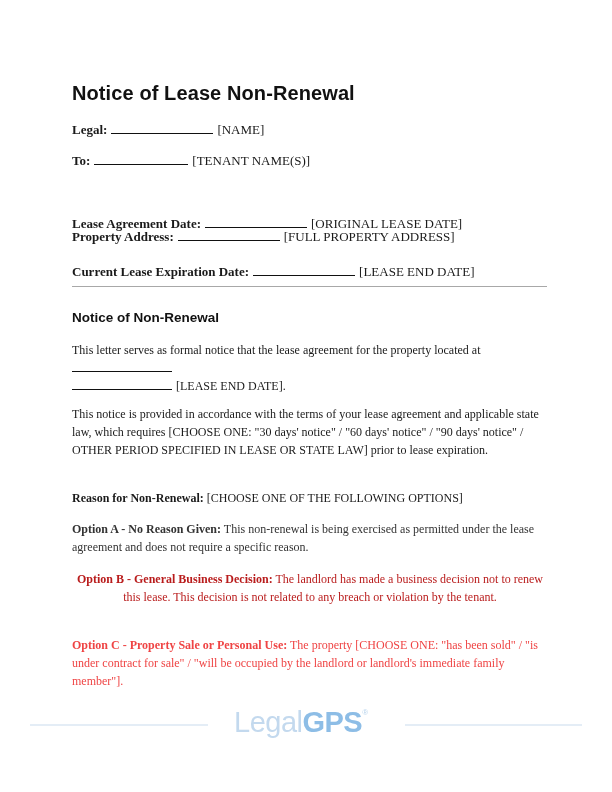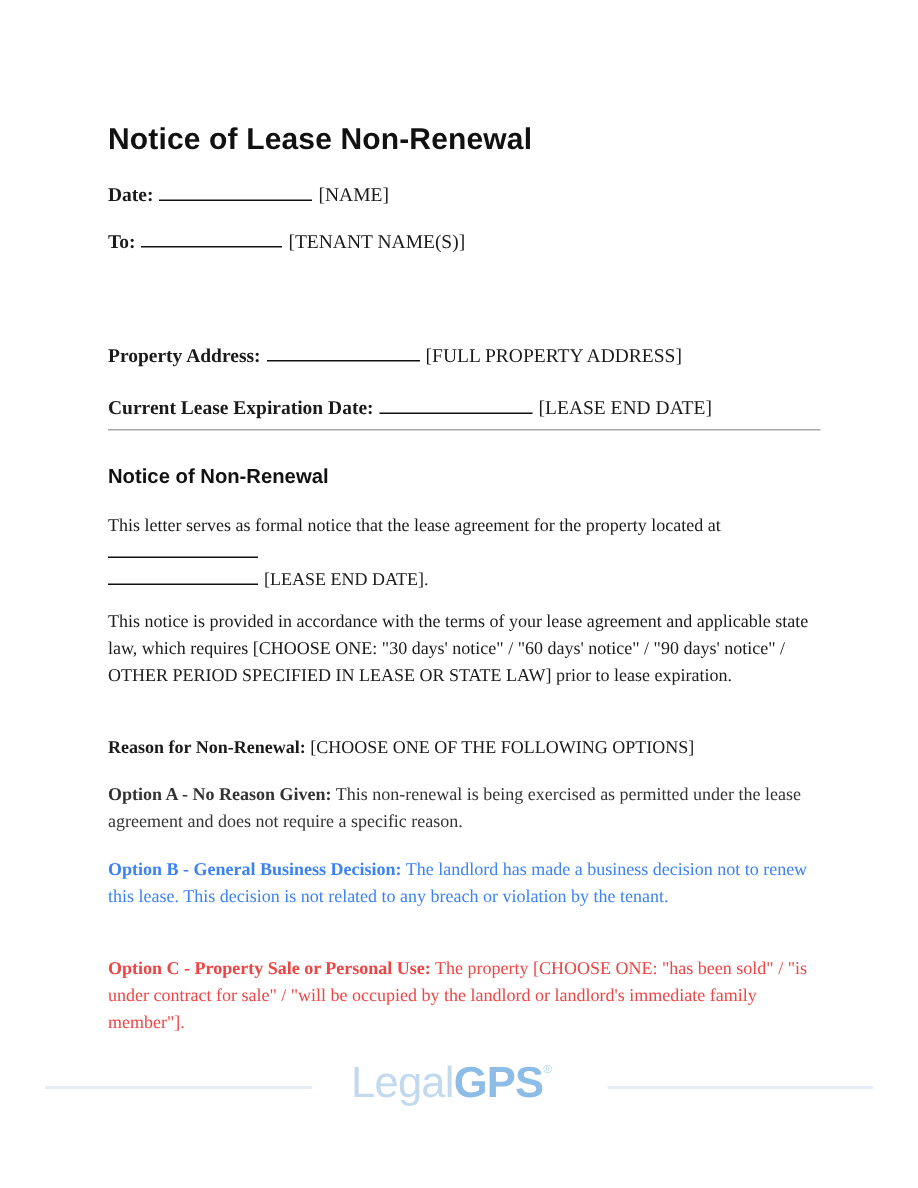--- a/index.html
+++ b/index.html
@@ -9,47 +9,50 @@
     .field { position: absolute; left: 72px; font-family: "Liberation Serif", serif; font-size: 13px; color: #1a1a1a; white-space: nowrap; }
     .field .lbl { font-weight: bold; }
     .blank { display: inline-block; width: 102px; border-bottom: 1px solid #111; height: 10px; margin: 0 4px 0 4px; vertical-align: baseline; }
     .rule { position: absolute; left: 72px; width: 475px; top: 286px; height: 1px; background: #a8a8a8; }
     .section-h { position: absolute; left: 72px; top: 310px; font-family: "Liberation Sans", sans-serif; font-weight: bold; font-size: 13.5px; color: #111; }
     .para { position: absolute; left: 72px; width: 476px; font-family: "Liberation Serif", serif; font-size: 12px; line-height: 18px; color: #1a1a1a; }
     .para .blank { width: 100px; margin: 0 4px 0 0; }
     .para b { font-weight: bold; }
     .opt-a { color: #333; }
     .opt-a b { color: #333; }
-    .opt-b { color: #3b82f6; }
+    .opt-b { color: #b91c1c; text-align: center; }
     .opt-c { color: #ef4444; }
     .footer-line { position: absolute; top: 724px; height: 2px; background: #e4edf6; }
     .logo { position: absolute; left: 234px; top: 706px; font-family: "Liberation Sans", sans-serif; font-size: 29px; letter-spacing: -0.5px; white-space: nowrap; }
     .logo .legal { color: #c3d9ee; font-weight: normal; }
     .logo .gps { color: #8dbde6; font-weight: bold; }
     .logo .reg { color: #b9d4ec; font-size: 8px; vertical-align: top; position: relative; top: 2px; }
   </style>
 </head>
 <body>
 
 <div class="page">
 
   <div class="title">Notice of Lease Non-Renewal</div>
 
   <div class="field" style="top:122px;">
-    <span class="lbl">Date:</span><span class="blank"></span><span>[NAME]</span>
+    <span class="lbl">Legal:</span><span class="blank"></span><span>[NAME]</span>
   </div>
 
   <div class="field" style="top:153px;">
     <span class="lbl">To:</span><span class="blank" style="width:94px;"></span><span>[TENANT NAME(S)]</span>
   </div>
 
   <div class="field" style="top:185px;margin-top:44px;">
     <span class="lbl">Property Address:</span><span class="blank"></span><span>[FULL PROPERTY ADDRESS]</span>
   </div>
 
+  <div class="field" style="top:216px;">
+    <span class="lbl">Lease Agreement Date:</span><span class="blank"></span><span>[ORIGINAL LEASE DATE]</span>
+  </div>
 
   <div class="field" style="top:248px;margin-top:16px;">
     <span class="lbl">Current Lease Expiration Date:</span><span class="blank"></span><span>[LEASE END DATE]</span>
   </div>
 
   <div class="rule"></div>
 
   <div class="section-h">Notice of Non-Renewal</div>
 
   <div class="para" style="top:341px;">

